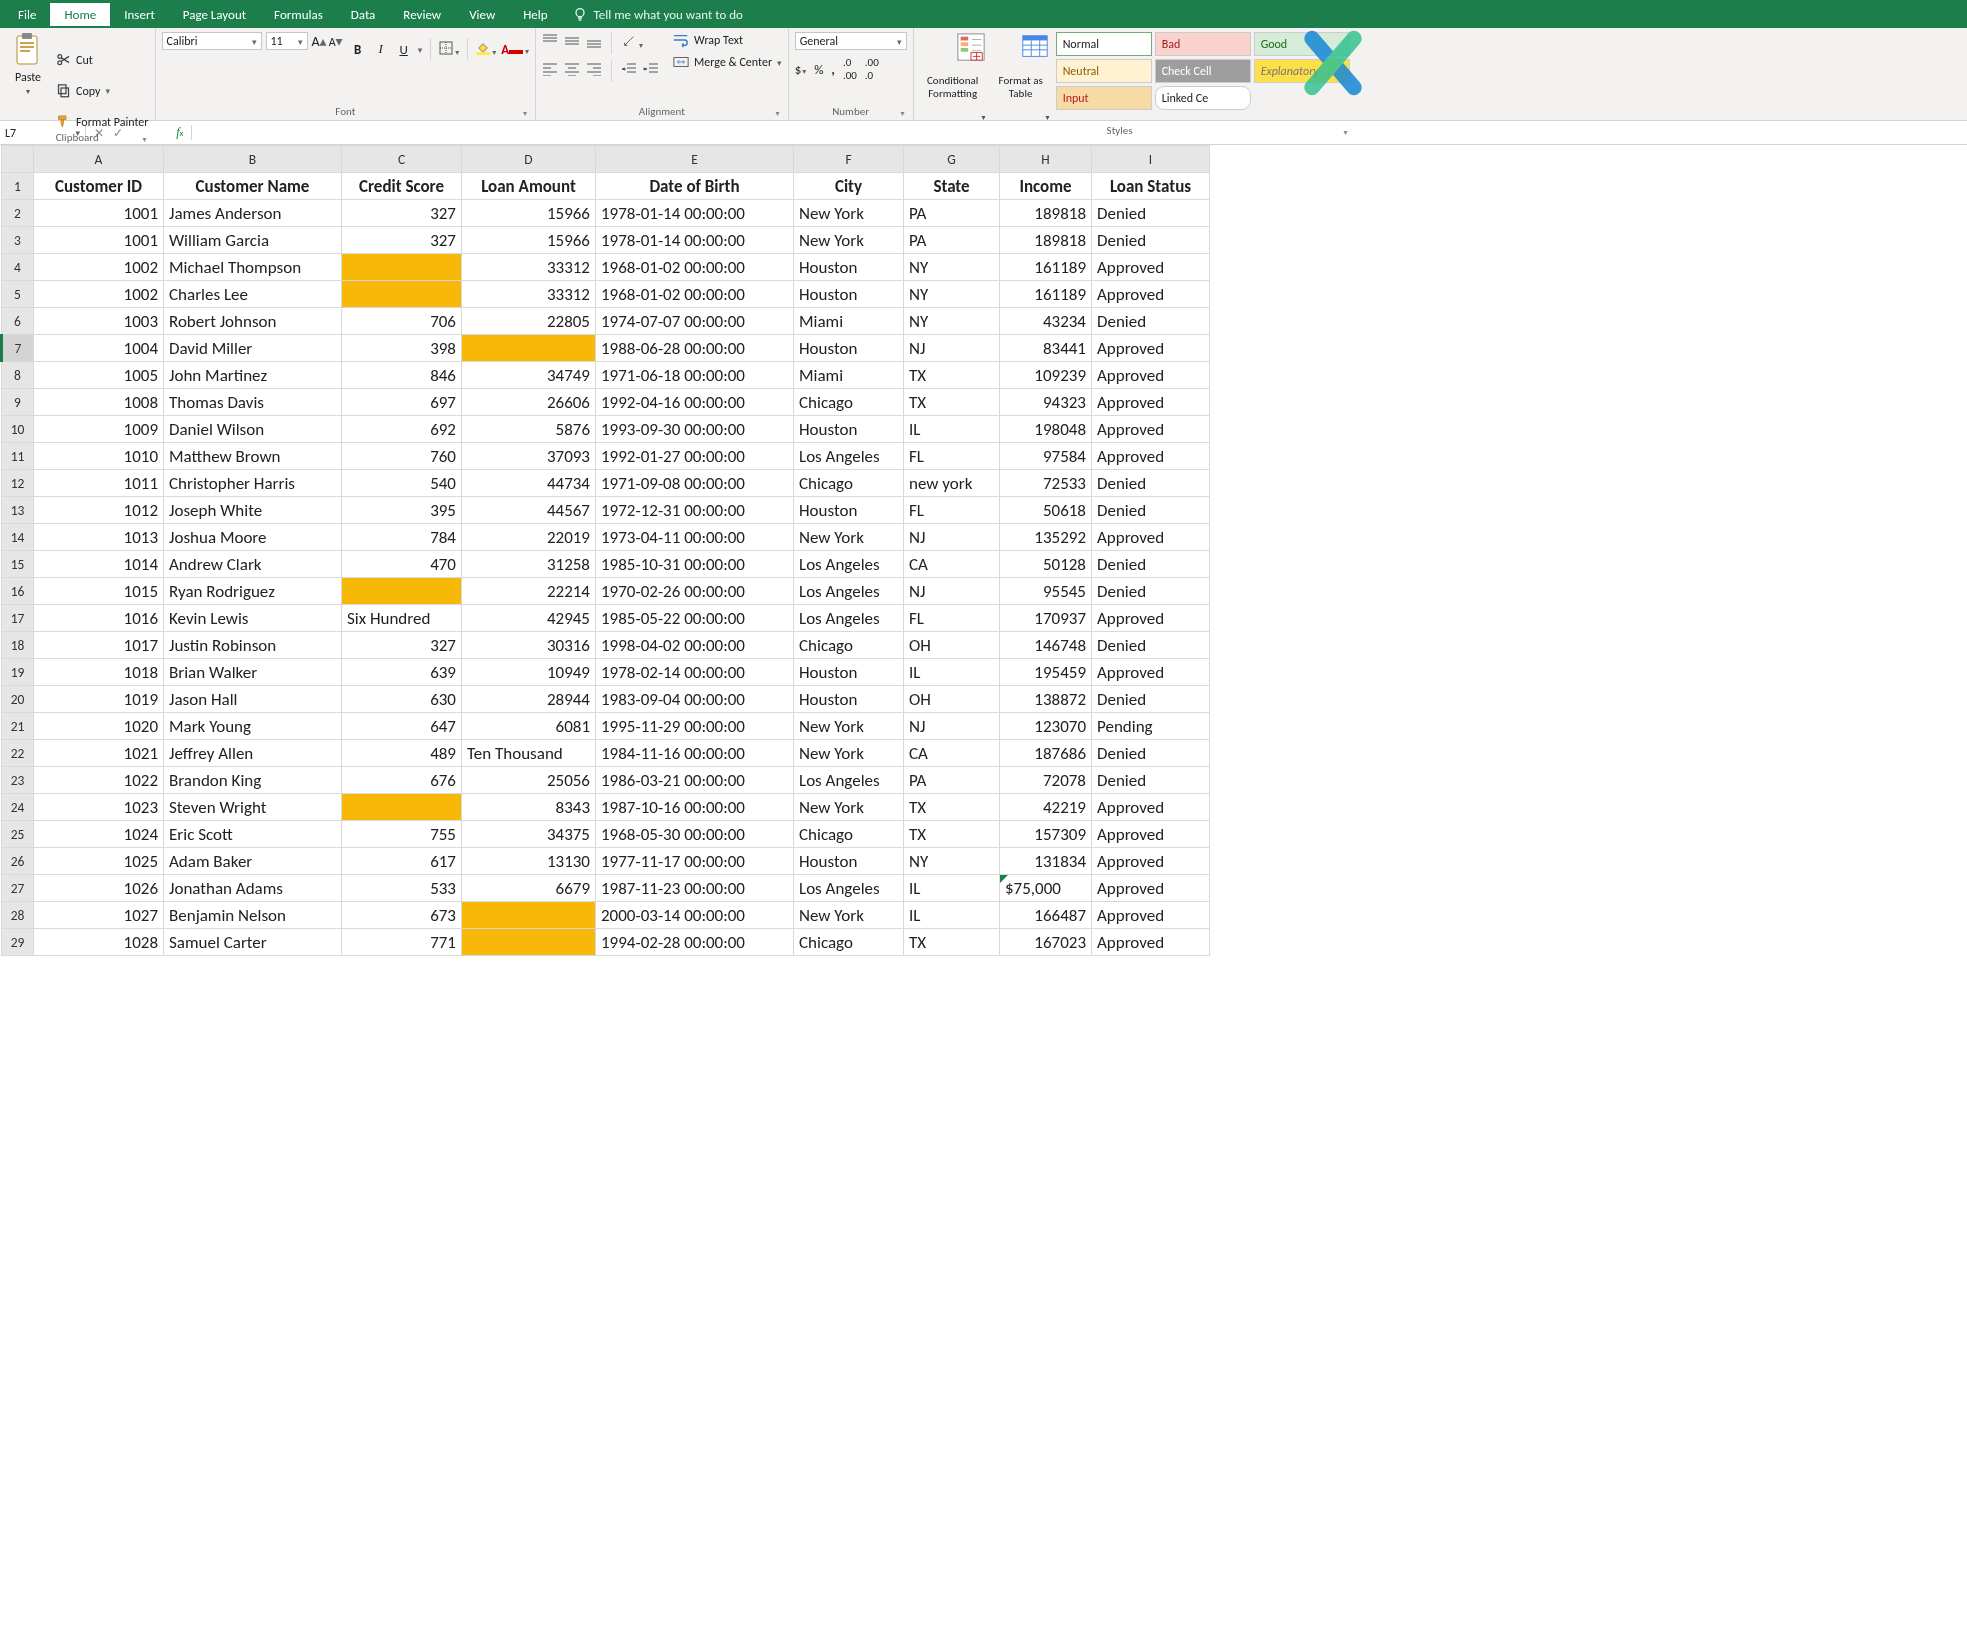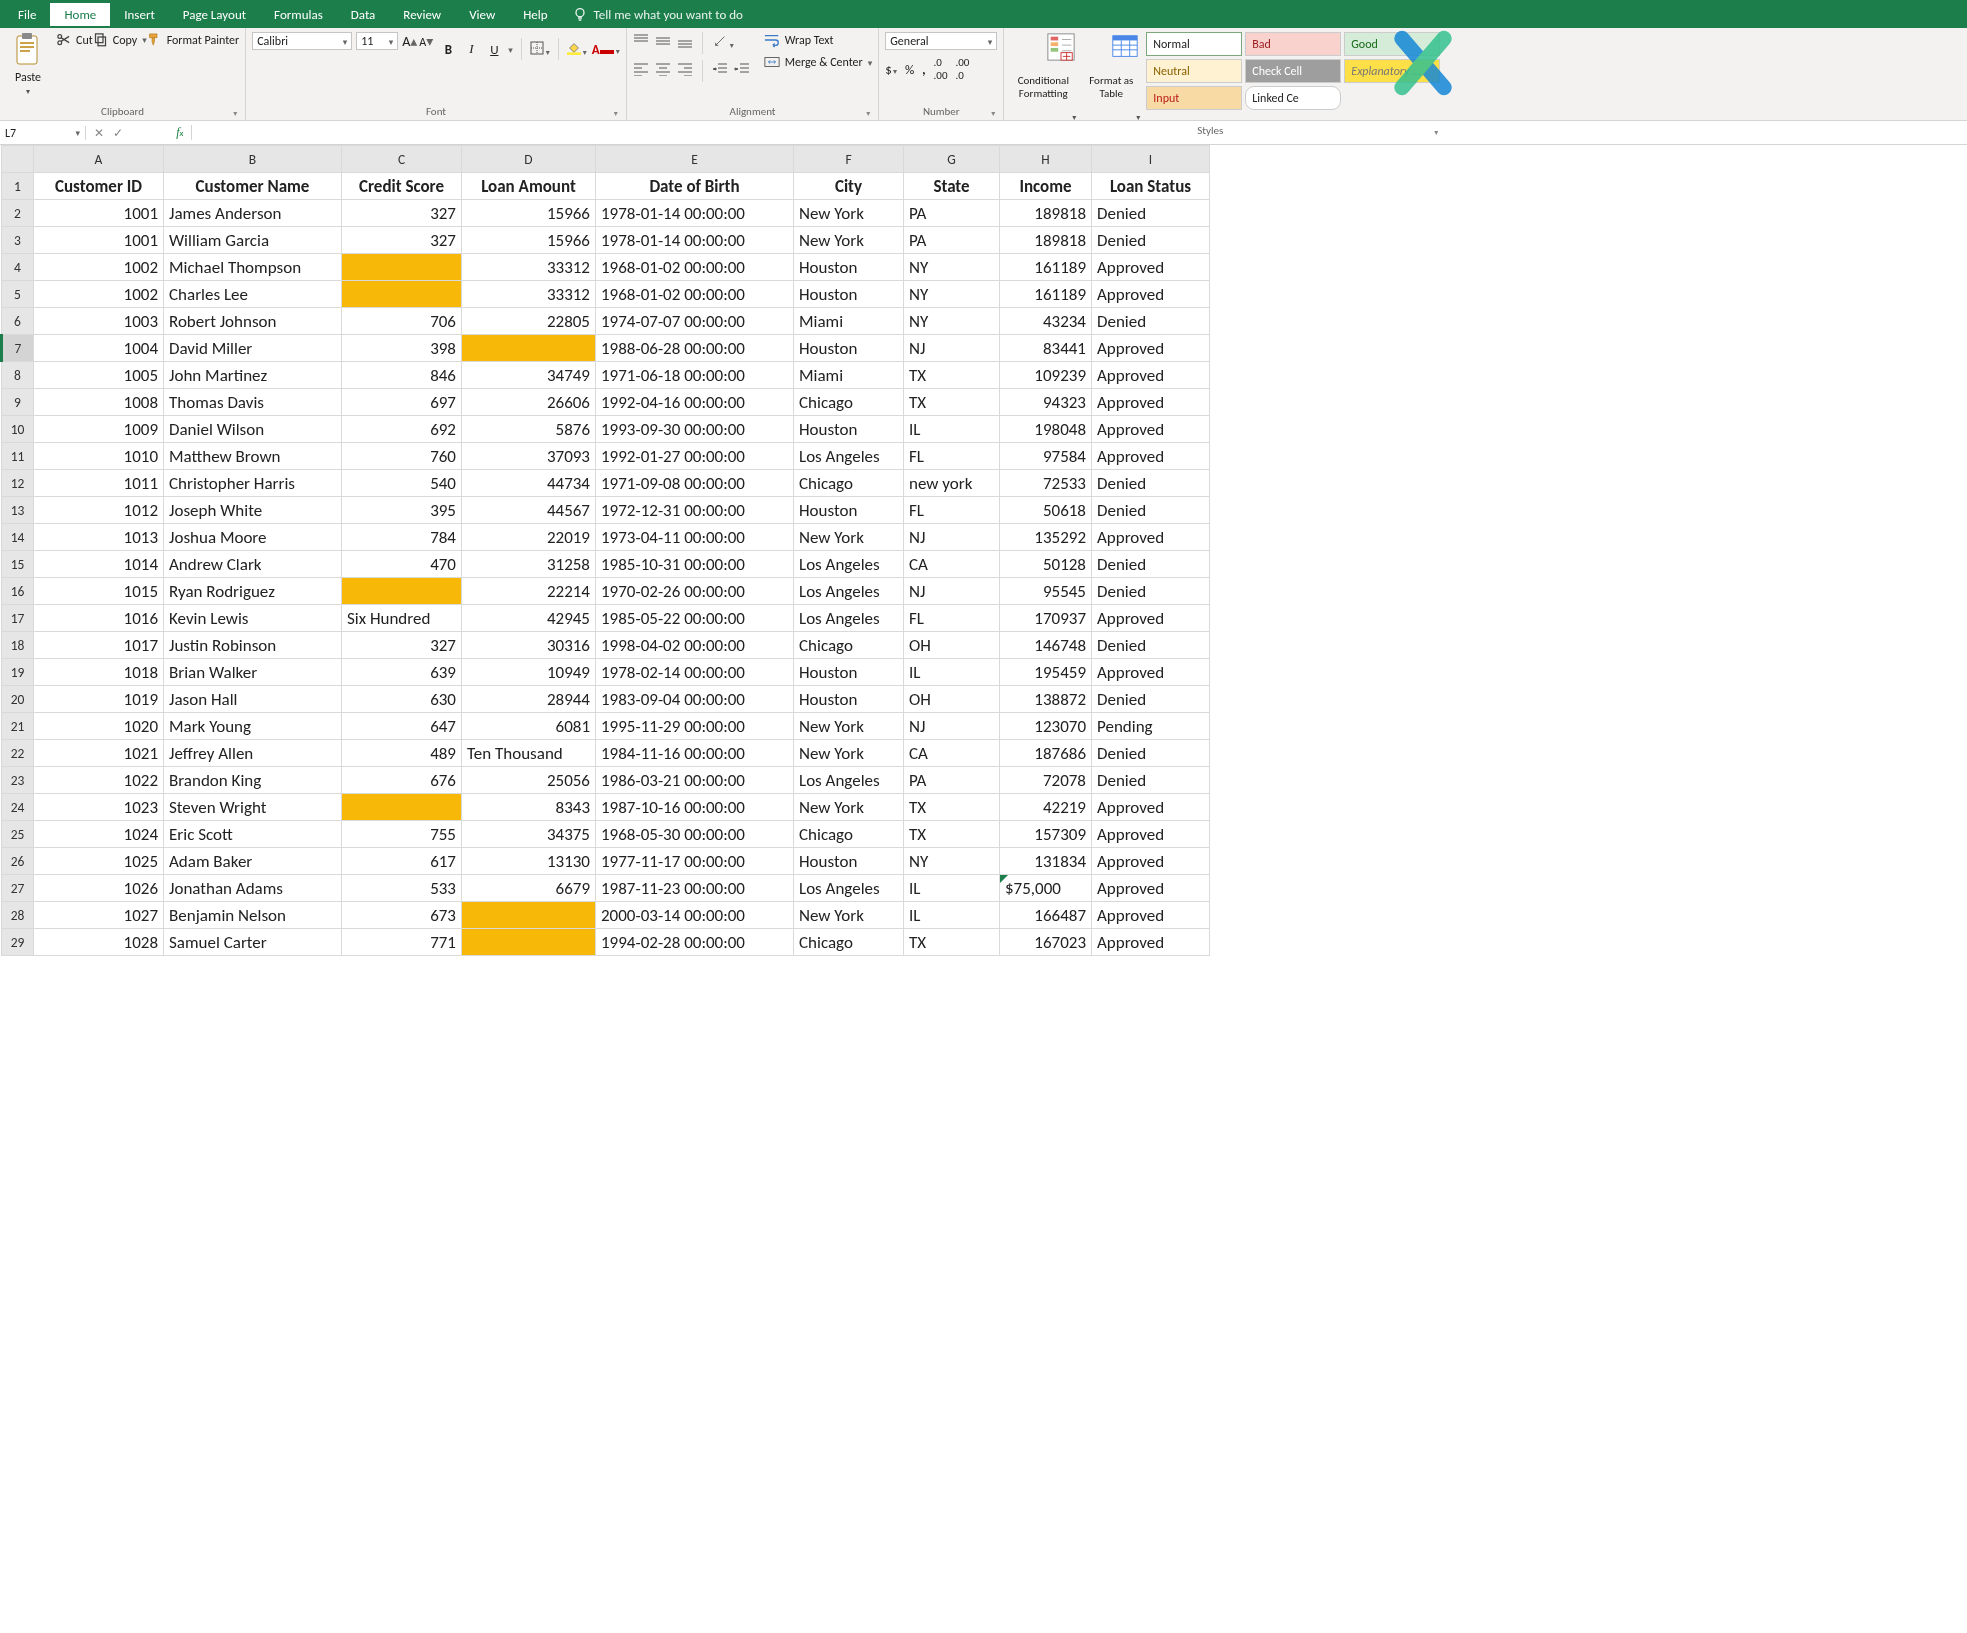--- a/index.html
+++ b/index.html
@@ -17,21 +17,21 @@
   .group { border-right:1px solid #d4d4d4; display:flex; flex-direction:column; justify-content:space-between; padding:4px 6px 0 6px; }
   .group-label { text-align:center; font-size:11px; color:#666; padding:2px 0; position:relative;}
   .group-label::after { content:"▾"; font-size:8px; position:absolute; right:2px; bottom:2px; color:#888;}
   .group-body { display:flex; align-items:flex-start; gap:6px; flex:1;}
 
   
   .paste { display:flex; flex-direction:column; align-items:center; width:44px; gap:2px;}
   .paste .ic { width:32px; height:36px; }
   .paste span { font-size:12px; }
   .paste .drop { font-size:8px; color:#555;}
-  .clip-list { display:flex; flex-direction:row; gap:0; font-size:12px; }
+  .clip-list { display:flex; flex-direction:column; gap:16px; font-size:12px;margin-top:20px; }
   .clip-list div { display:flex; align-items:center; gap:5px; white-space:nowrap;}
   .clip-list svg { width:15px; height:15px; }
 
   
   .font-top { display:flex; gap:4px; align-items:center;}
   .combo { background:#fff; border:1px solid #c5c5c5; font-size:12px; padding:1px 4px; display:flex; align-items:center; gap:3px;}
   .combo.font { width:100px; justify-content:space-between;}
   .combo.size { width:42px; justify-content:space-between;}
   .tiny { font-size:9px; color:#666; }
   .font-btns { display:flex; gap:5px; align-items:center; margin-top:6px;}

